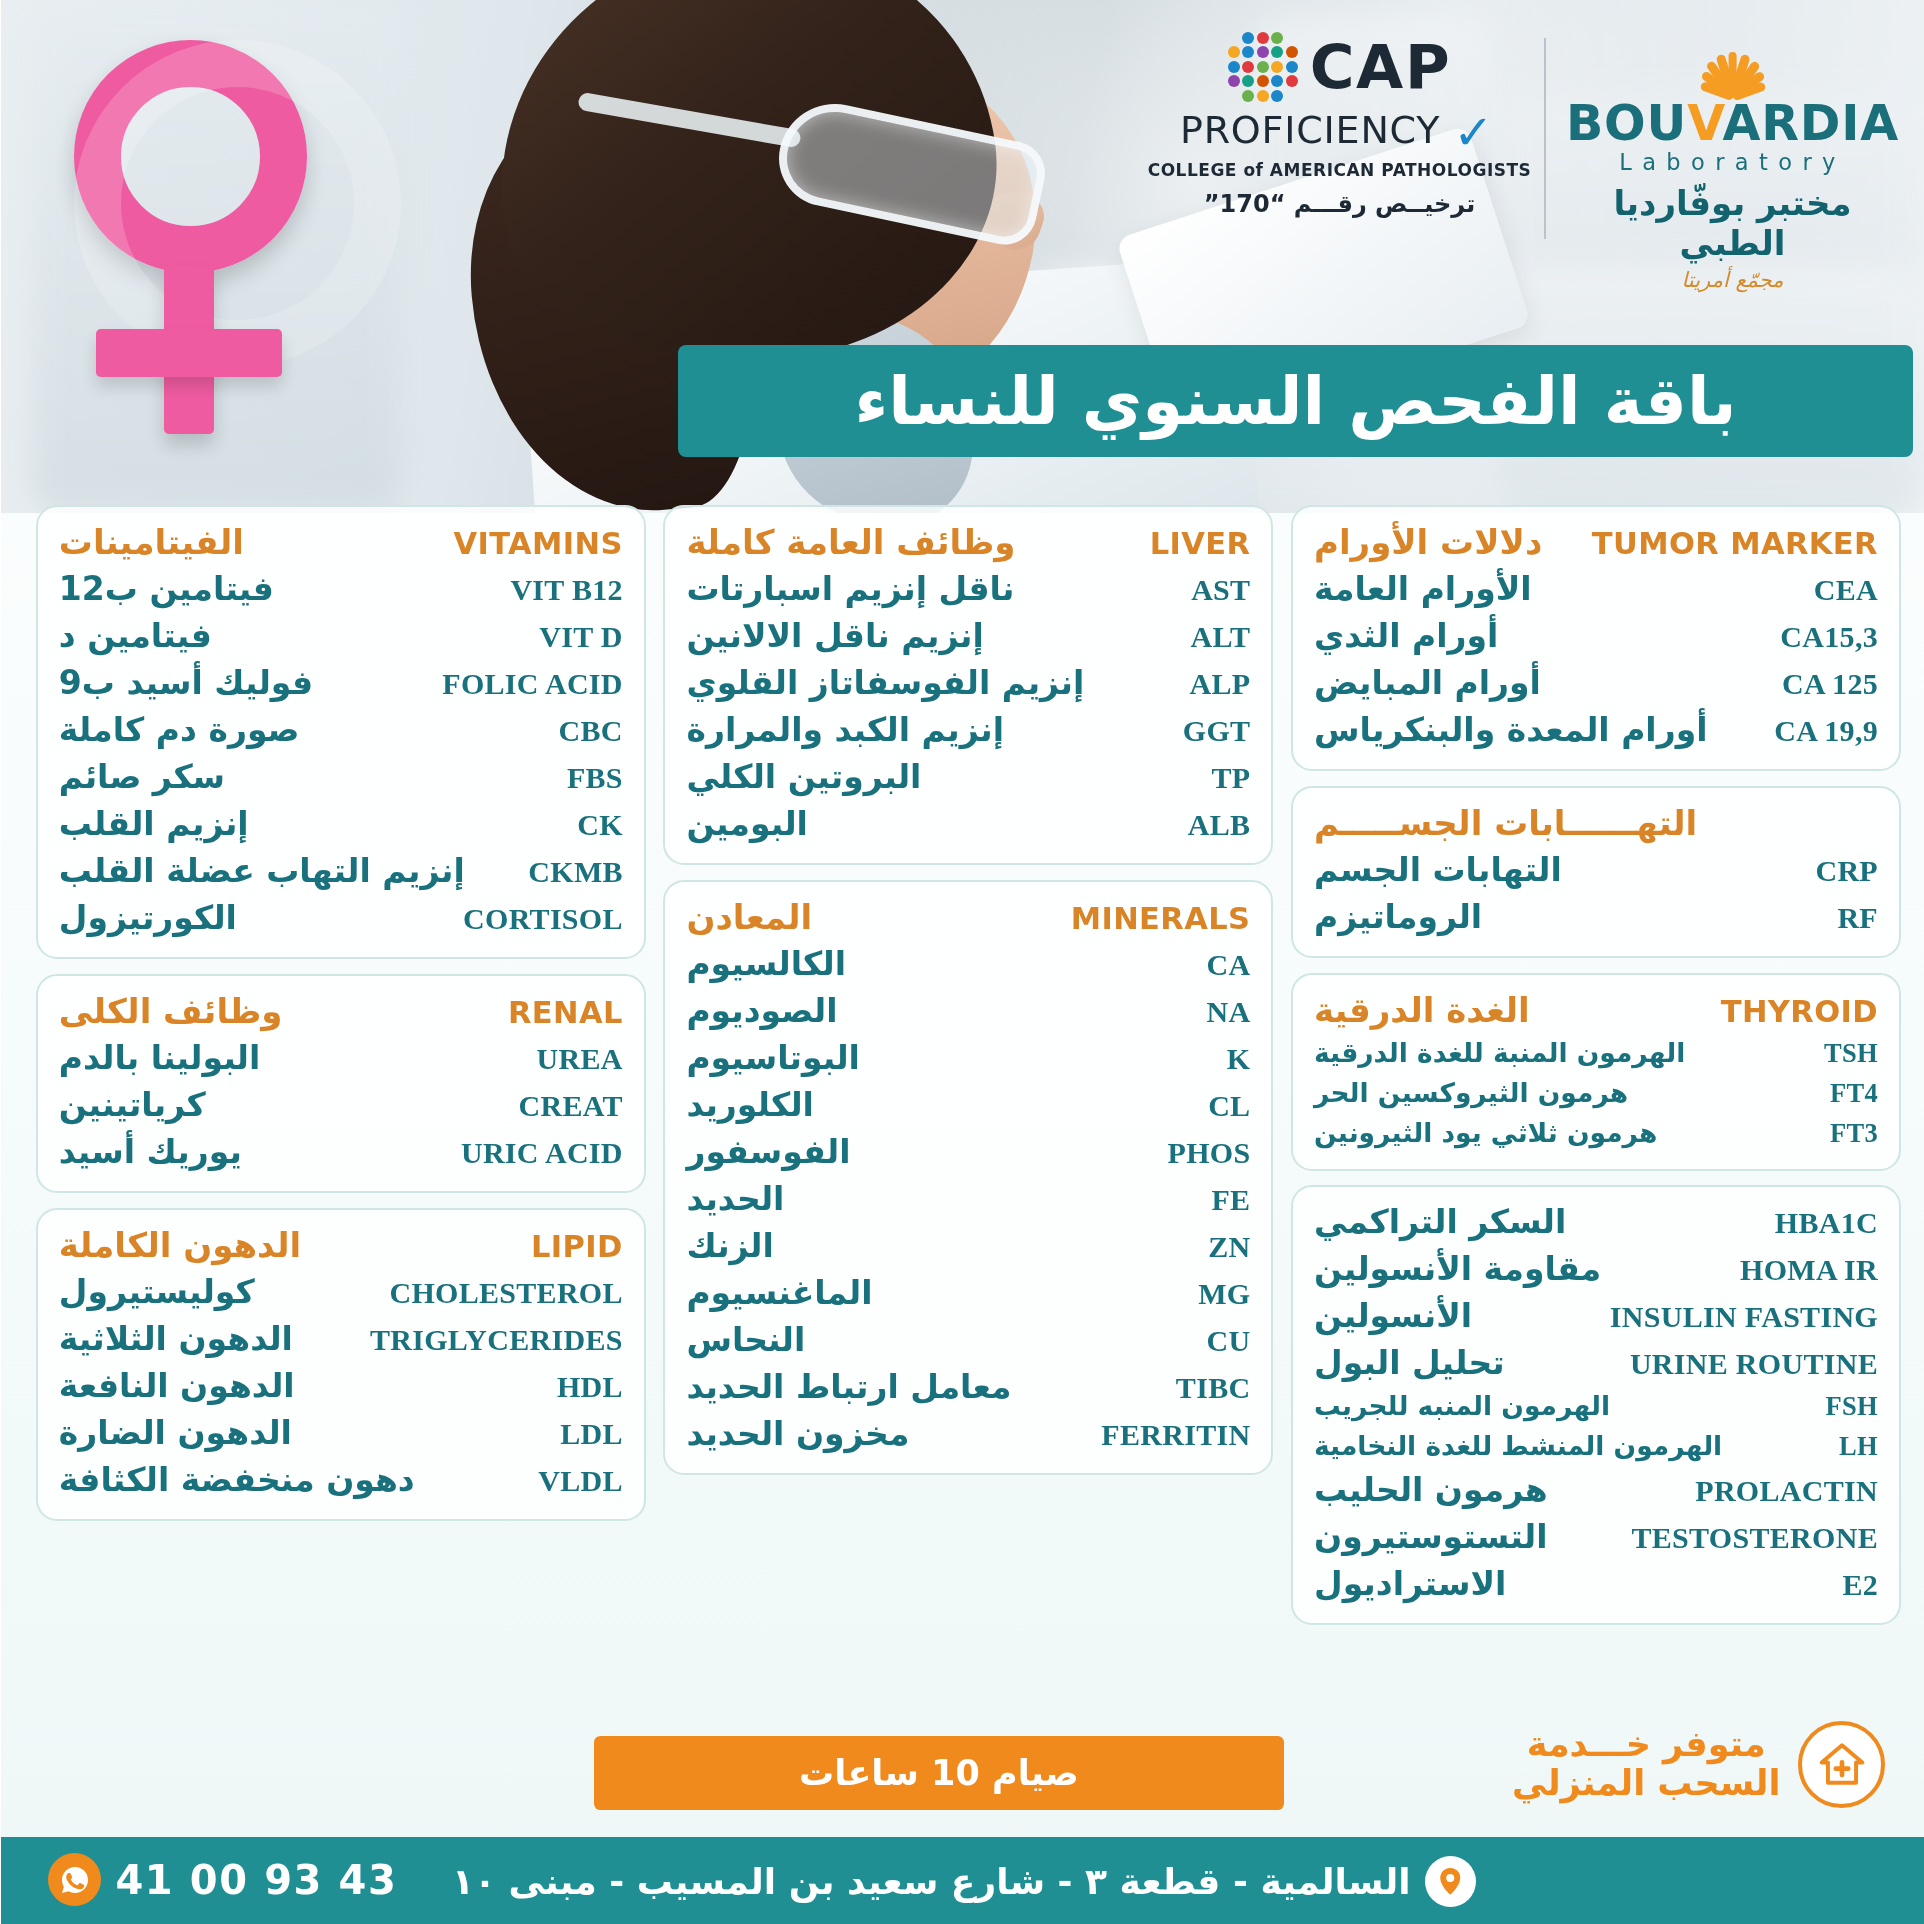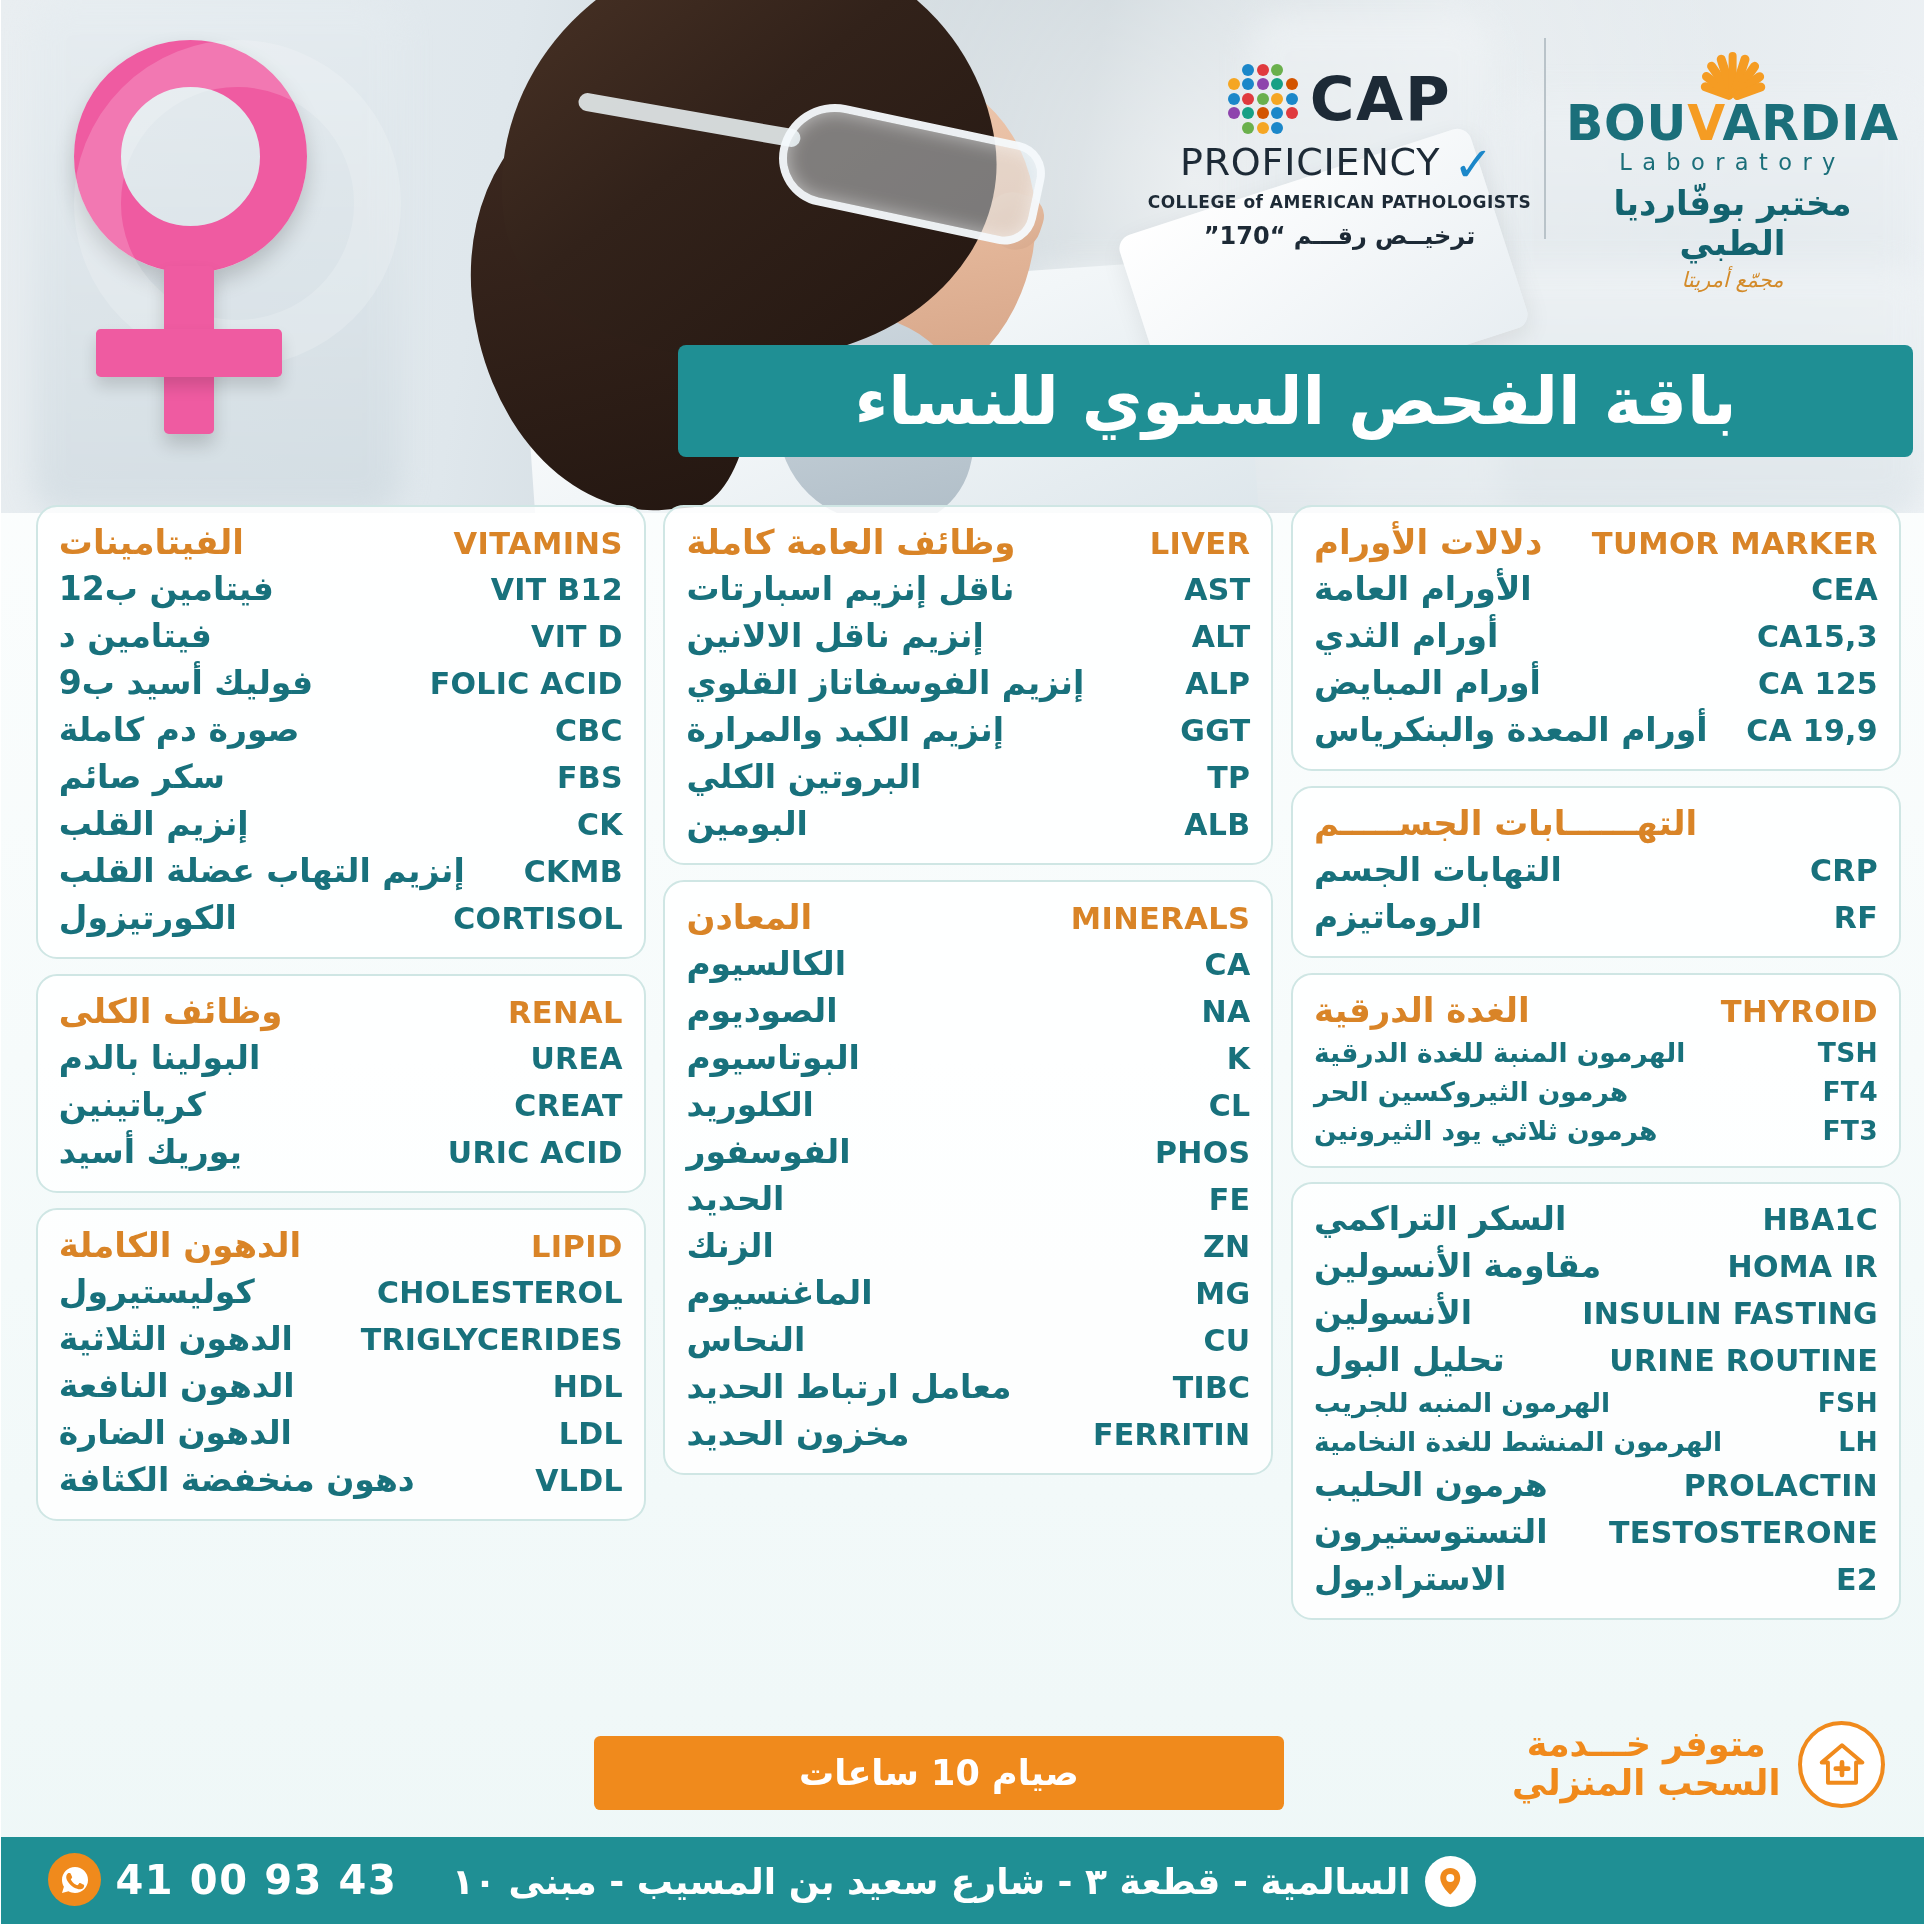--- a/index.html
+++ b/index.html
@@ -105,21 +105,21 @@
     position: absolute; left: 108px; top: 234px; width: 50px; height: 168px;
     background: #ef5ba1; border-radius: 4.8px; box-shadow: 0 11.2px 17.6px rgba(0,0,0,.16);
   }
   .venus .cross {
     position: absolute; left: 40px; top: 297px; width: 186px; height: 48px;
     background: #ef5ba1; border-radius: 4.8px; box-shadow: 0 9.6px 16px rgba(0,0,0,.14);
   }
 
   
   .cap-logo { position: absolute; left: 1143px; top: 32px; width: 393px; text-align: center; direction: ltr; }
-  .cap-top { display: flex; align-items: center; justify-content: center; gap: 13px; margin-top: 32px; }
+  .cap-top { display: flex; align-items: center; justify-content: center; gap: 13px; }
   .cap-dots { width: 69px; height: 69px; position: relative; }
   .cap-dots i {
     position: absolute; width: 12px; height: 12px; border-radius: 50%; display:block;
   }
   .cap-word { font-size: 61px; font-weight: 700; letter-spacing: 1.6px; color: #1d2a36; line-height: .95; }
   .cap-prof { font-size: 38px; letter-spacing: 0.8px; color: #1d2a36; font-weight: 400; margin-top: 7px;}
   .cap-check {
     display:inline-block; margin-right: 4.8px; color:#1b87c9; font-size: 48px; line-height: .6; vertical-align: middle;
   }
   .cap-sub { font-size: 17px; letter-spacing: 0.5px; color: #1d2a36; margin-top: 8px; font-weight: 600; }
@@ -161,21 +161,21 @@
   }
   .row {
     display: flex; align-items: baseline; justify-content: space-between;
     padding: 4px 0; direction: rtl;
   }
   .hdr-row { padding-bottom: 3.2px; }
   .hdr-ar { font-size: 34px; font-weight: 700; color: #d98427; }
   .hdr-en { font-size: 30.5px; font-weight: 700; color: #d98427; direction: ltr; letter-spacing: 0.4px; }
   .it-ar { font-size: 33px; font-weight: 700; color: #18717c; text-align: right; }
   .it-ar.sm { font-size: 26.5px; }
-  .it-en { font-size: 30px; font-weight: 700; color: #18717c; direction: ltr; letter-spacing: 0.3px; }
+  .it-en { font-size: 30px; font-weight: 700; color: #18717c; direction: ltr; letter-spacing: 0.3px; font-family: Liberation Serif, serif; }
   .it-en.sm { font-size: 26.5px; }
 
   
   .fast-bar {
     position: absolute; left: 594px; top: 1736px; width: 690px; height: 74px;
     background: #f08a1c; border-radius: 6.4px;
     display:flex; align-items:center; justify-content:center;
   }
   .fast-bar span { color:#fff; font-size: 35px; font-weight: 700; }
 

